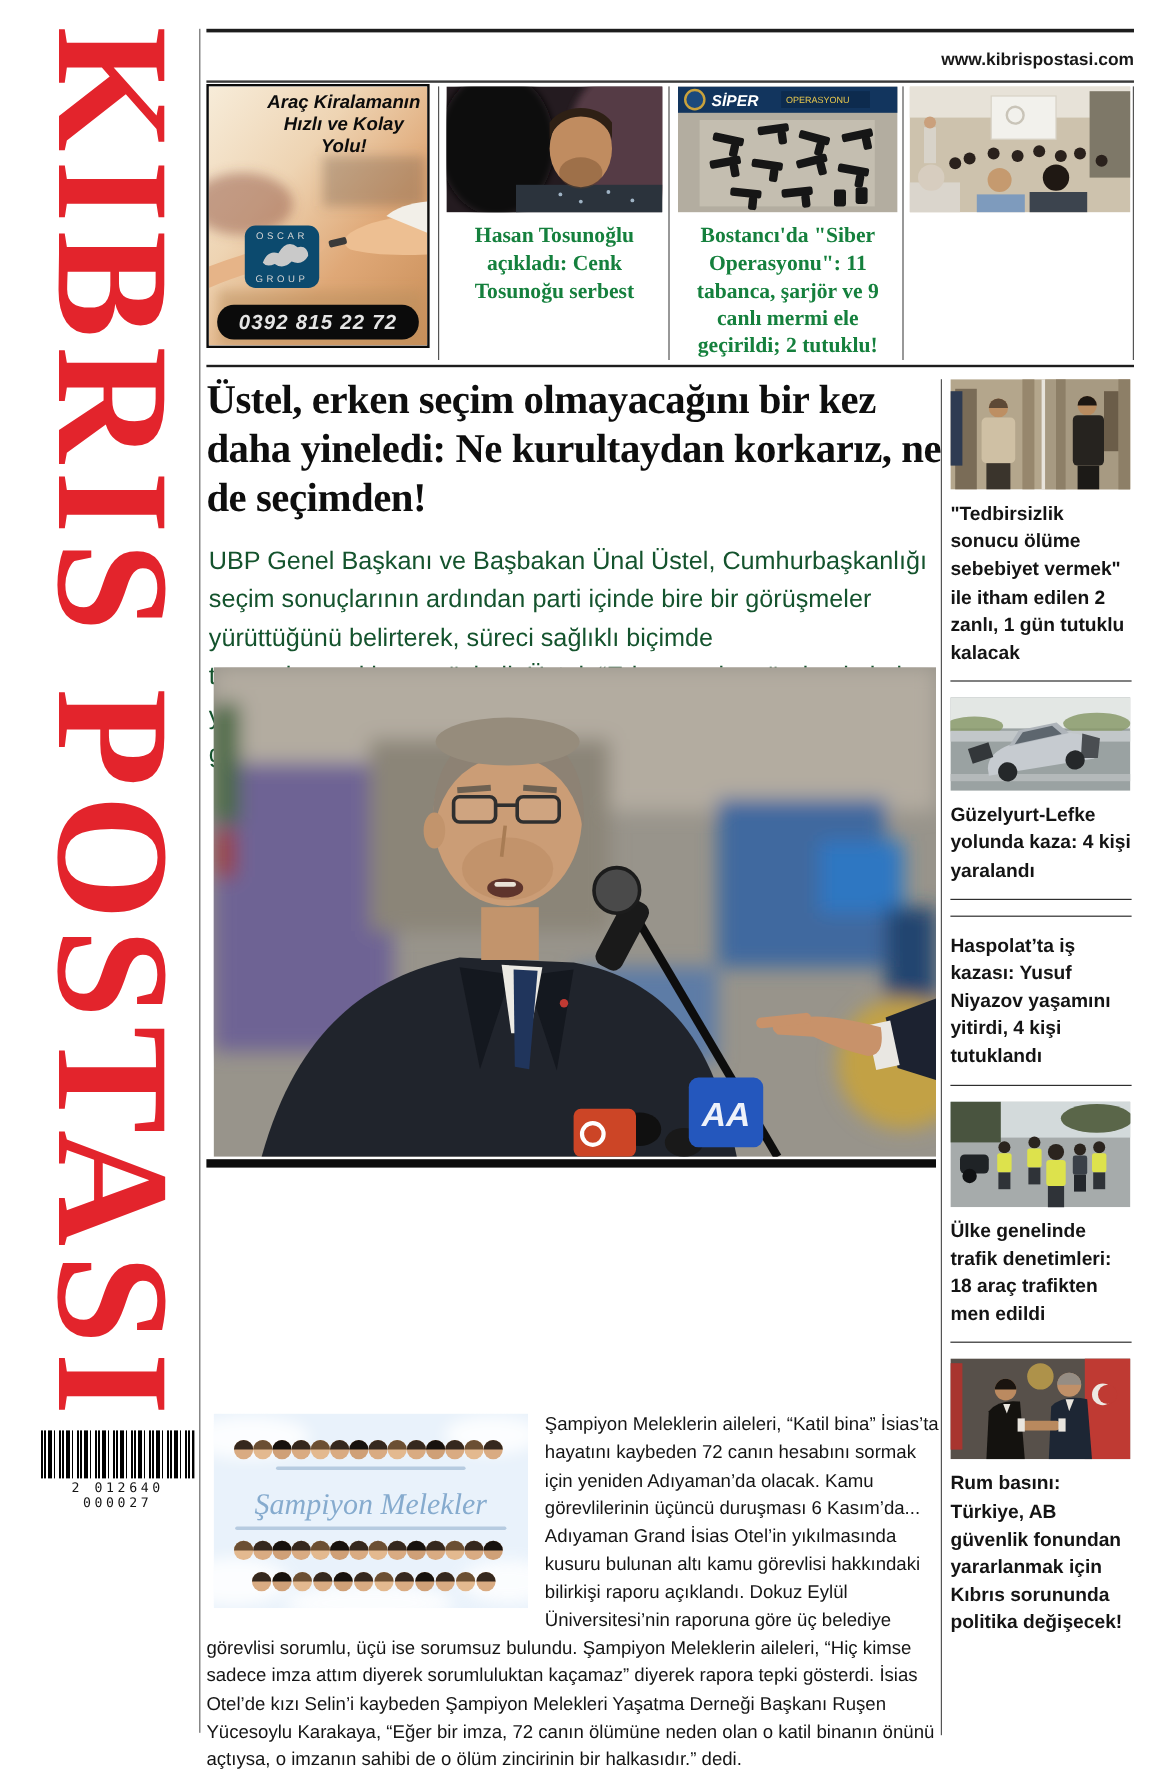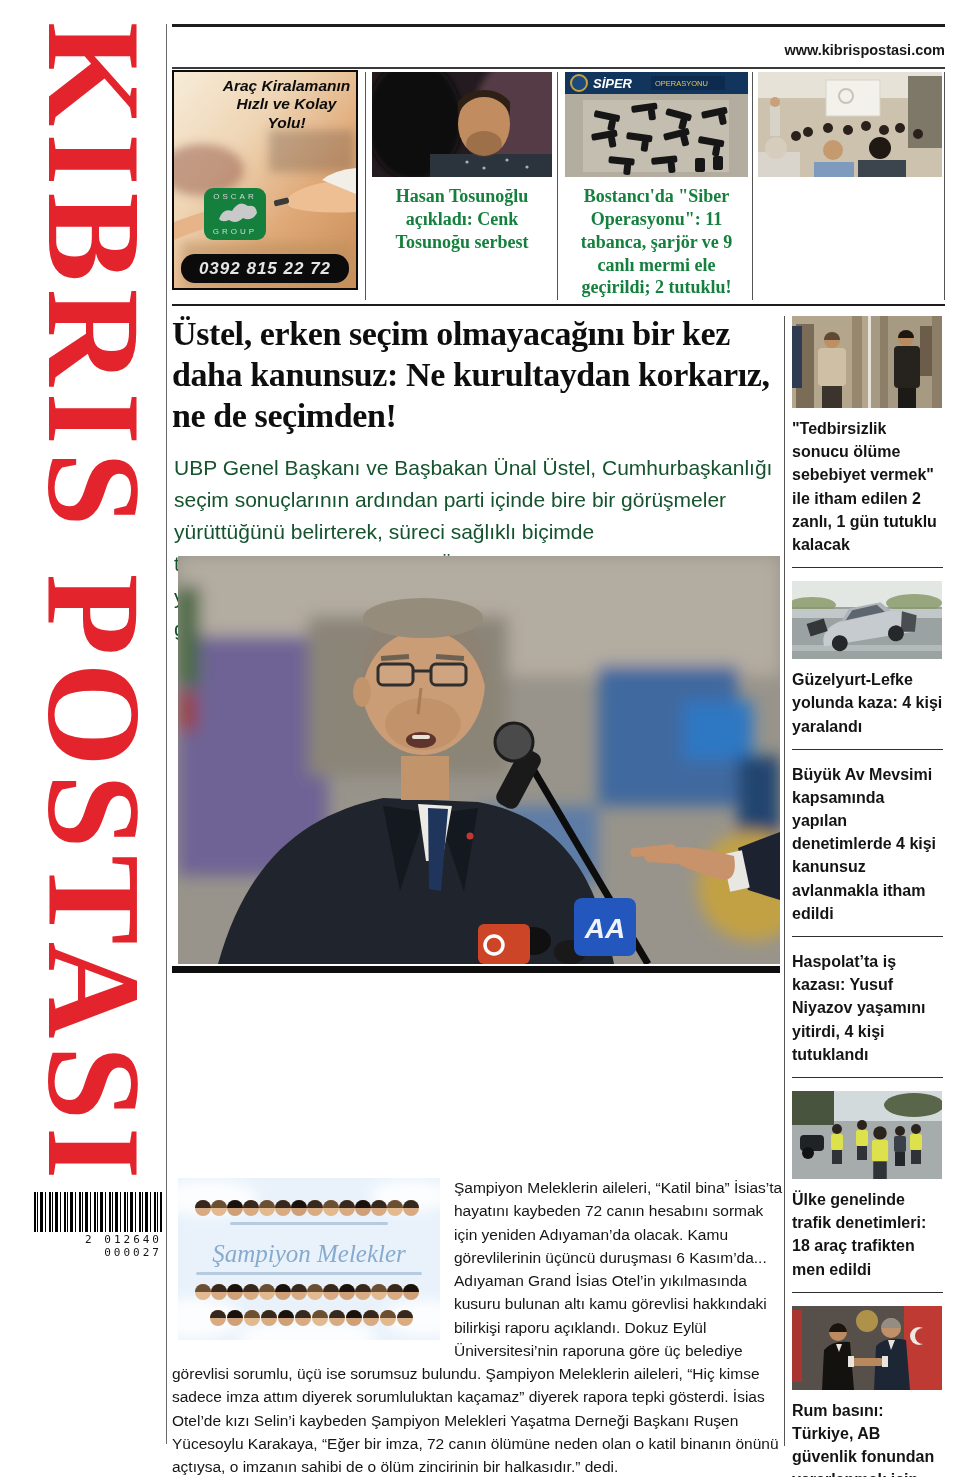--- a/index.html
+++ b/index.html
@@ -11,21 +11,21 @@
   .masthead{ position:absolute; left:162px; top:22px; width:1170px; height:136px;
              transform:rotate(90deg); transform-origin:0 0;
              font-family:"Liberation Serif",serif; font-weight:bold;
              font-size:134px; line-height:136px; letter-spacing:7px;
              color:var(--red); white-space:nowrap; }
   .vline-left{ position:absolute; left:166px; top:24px; width:1px; height:1420px; background:#6a6a6a; }
   .barcode{ position:absolute; left:34px; top:1192px; width:128px; }
   .barcode .bars{ height:40px;
       background:repeating-linear-gradient(90deg,#000 0 2px,#fff 2px 3px,#000 3px 4px,#fff 4px 6px,#000 6px 9px,#fff 9px 11px,#000 11px 12px,#fff 12px 15px); }
   .barcode .num{ font-family:"DejaVu Sans Mono",monospace; font-size:11px; letter-spacing:3px;
-      text-align:right; margin-top:1px; }
+      text-align:center; margin-top:1px; }
 
   
   .rule{ position:absolute; background:#1d1d1d; }
   .hdr-rule-top{ left:172px; top:24px; width:773px; height:3px; }
   .hdr-rule-bot{ left:172px; top:67px; width:773px; height:2px; background:#3a3a3a; }
   .hdr-date{ position:absolute; left:177px; top:42px; font-size:14.5px; font-weight:bold; color:#8b5cf6;margin-top:46px; }
   .hdr-site{ position:absolute; right:17px; top:42px; font-size:14.5px; font-weight:bold; color:#181818; }
 
   
   .colsep{ position:absolute; top:72px; height:228px; width:1px; background:#555; }
@@ -36,21 +36,21 @@
                  font-size:18px; line-height:1.27; text-align:center; color:#15803d; }
 
   
   .ad{ position:absolute; left:172px; top:70px; width:186px; height:220px;
        border:2px solid #0b0b0b; box-sizing:border-box; overflow:hidden; }
   .ad svg.adbg{ position:absolute; inset:0; }
   .ad .ad-headline{ position:absolute; top:5px; left:0; right:0; text-align:center;
        font-style:italic; font-weight:bold; font-size:15.5px; line-height:1.18;
        color:#0c0c0c; white-space:pre-line;padding-left:43px; }
   .ad .ad-logo{ position:absolute; left:30px; top:116px; width:62px; height:52px;
-       background:#15803d; border-radius:9px; text-align:center; color:#d6d6d6; }
+       background:#0c4a6e; border-radius:9px; text-align:center; color:#d6d6d6; }
   .ad .ad-logo .b1{ font-size:8px; letter-spacing:3px; margin-top:4px; }
   .ad .ad-logo .b2{ font-size:8px; letter-spacing:3px; }
   .ad .ad-phone{ position:absolute; left:7px; right:7px; bottom:5px; height:29px;
        background:#0b0b0b; border-radius:14px; color:#e5e5e5; text-align:center;
        font-style:italic; font-weight:bold; font-size:17px; line-height:29px; letter-spacing:1px; }
 
   
   .h1{ position:absolute; left:172px; top:314px; width:614px;
        font-family:"Liberation Serif",serif; font-weight:bold; font-size:34px;
        line-height:1.2; letter-spacing:-0.4px; color:#0e0e0e; }
@@ -237,21 +237,21 @@
         <circle cx="18" cy="76" r="11" fill="#d7cdbf"></circle>
     </svg>
   </div>
 
   <div class="colsep" style="left:365px;"></div>
   <div class="colsep" style="left:557px;"></div>
   <div class="colsep" style="left:752px;"></div>
   <div class="colsep" style="left:944px;"></div>
   <div class="rule row-rule"></div>
 
-  <div class="h1">Üstel, erken seçim olmayacağını bir kez daha kanunsuz: Ne kurultaydan korkarız, ne de seçimden!</div>
+  <div class="h1">Üstel, erken seçim olmayacağını bir kez daha yineledi: Ne kurultaydan korkarız, ne de seçimden!</div>
   <div class="lead-body">UBP Genel Başkanı ve Başbakan Ünal Üstel, Cumhurbaşkanlığı seçim sonuçlarının ardından parti içinde bire bir görüşmeler yürüttüğünü belirterek, süreci sağlıklı biçimde tamamlayacaklarını söyledi. Üstel, “Erken seçim gündemimizde yok. UBP ne kurultaydan ne seçimden korkar; her ikisinden de güçlenerek çıkar” dedi.</div>
 
   <svg class="mainphoto" viewBox="0 0 602 408">
     <defs>
       <filter id="b6" x="-20%" y="-20%" width="140%" height="140%">
           <feGaussianBlur stdDeviation="8"></feGaussianBlur>
         </filter>
     </defs>
     <rect width="602" height="408" fill="#98948b"></rect>
     <g filter="url(#b6)">
@@ -426,23 +426,20 @@
           <polygon points="112,36 126,42 122,58 108,56" fill="#4a4e52"></polygon>
           <circle cx="46" cy="59" r="8" fill="#25282a"></circle>
             <circle cx="103" cy="57" r="8" fill="#25282a"></circle>
         </g>
         <rect x="16" y="40" width="18" height="13" fill="#33373a" transform="rotate(-18 25 46)"></rect>
       </svg>
       <div class="sb-hl">Güzelyurt-Lefke yolunda kaza: 4 kişi yaralandı</div>
     </div>
     <hr class="sb-rule">
 
-    <div class="sb-item">
-      <div class="sb-hl">Büyük Av Mevsimi kapsamında yapılan denetimlerde 4 kişi kanunsuz avlanmakla itham edildi</div>
-    </div>
     <hr class="sb-rule">
 
     <div class="sb-item">
       <div class="sb-hl">Haspolat’ta iş kazası: Yusuf Niyazov yaşamını yitirdi, 4 kişi tutuklandı</div>
     </div>
     <hr class="sb-rule">
 
     <div class="sb-item">
       <svg class="sb-img" width="150" height="88" viewBox="0 0 150 88">
         <rect width="150" height="88" fill="#a6abab"></rect>

